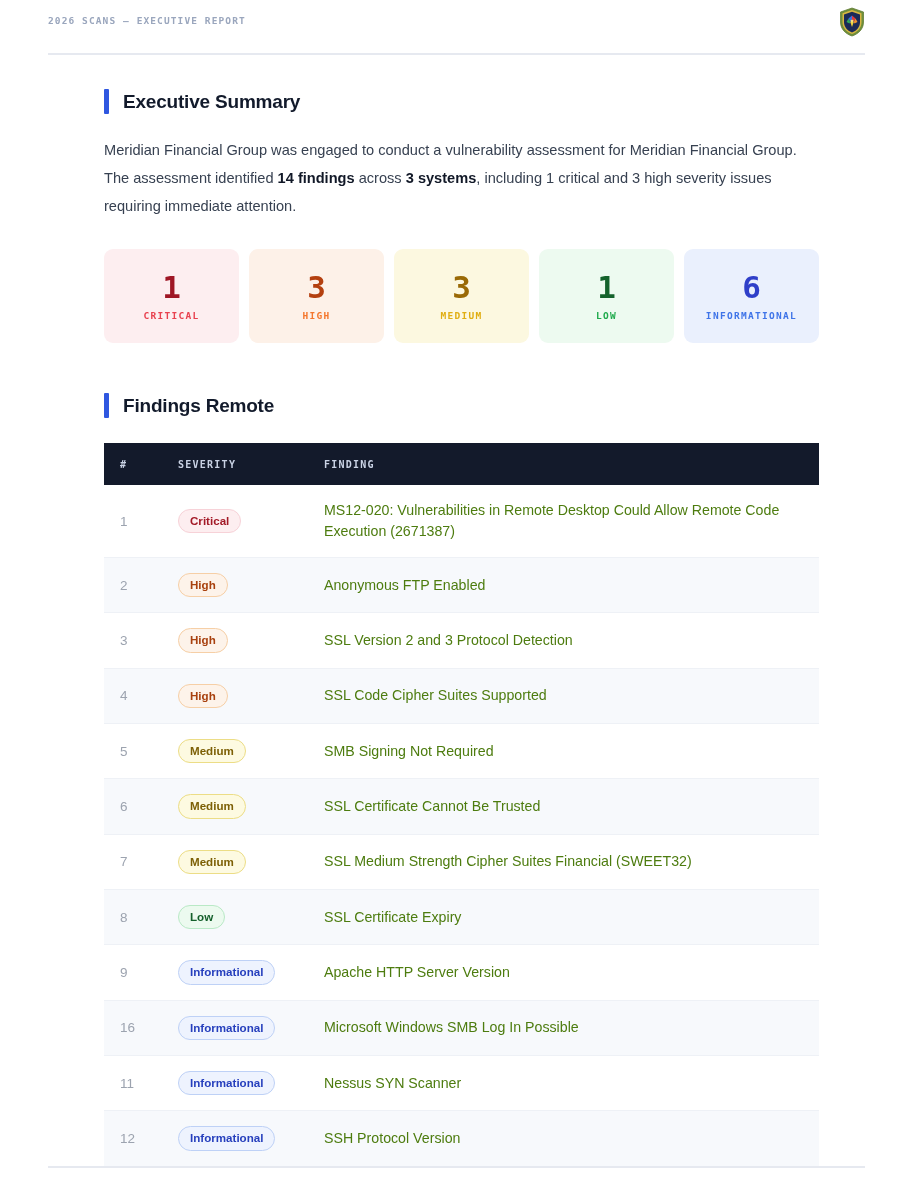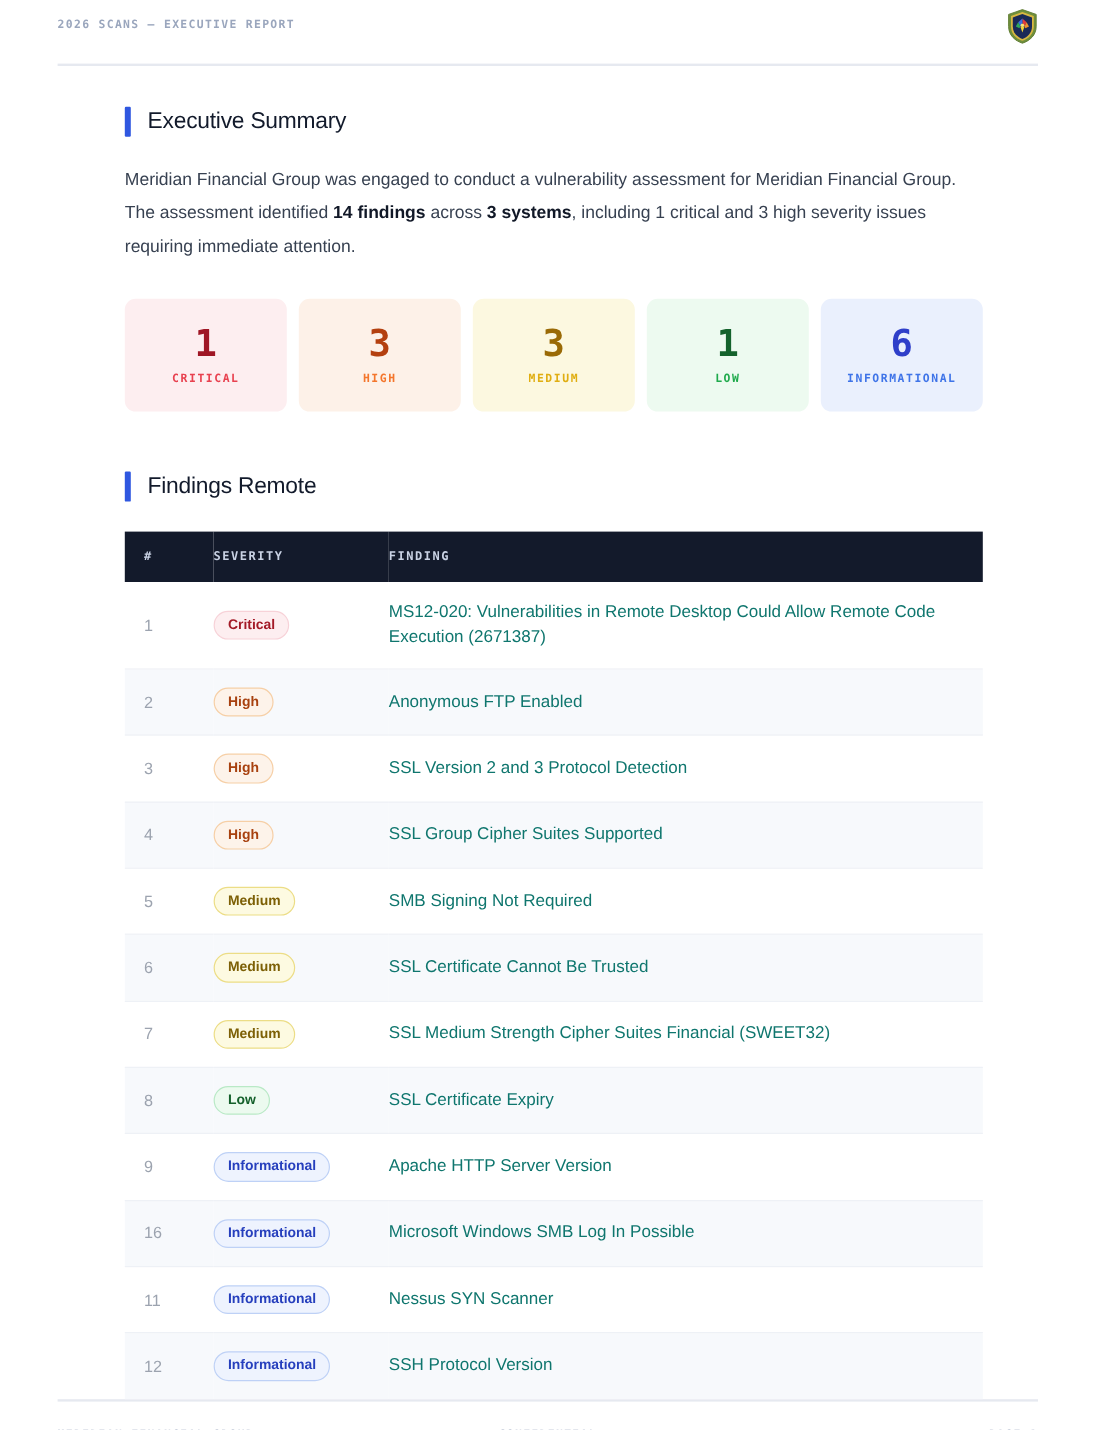--- a/index.html
+++ b/index.html
@@ -67,21 +67,21 @@
   }
   .section-bar {
     width: 5px;
     height: 25px;
     background: #2f57e0;
     border-radius: 1px;
     flex: none;
   }
   .section-title {
     font-size: 19px;
-    font-weight: 400;
+    font-weight: 700;
     letter-spacing: -0.2px;
     color: #121a2b;
   }
 
   .summary-para {
     margin-top: 22px;
     font-size: 14.6px;
     line-height: 28px;
     color: #374151;
     max-width: 716px;
@@ -171,21 +171,21 @@
   .table tbody tr:last-child td { border-bottom: none; }
 
   .cell-num {
     padding-left: 16px !important;
     font-size: 13.5px;
     color: #9ca3af;
   }
   .cell-find {
     font-size: 14.2px;
     line-height: 21px;
-    color: #0f766e;
+    color: #4d7c0f;
     padding-right: 18px !important;
   }
 
   .badge {
     display: inline-block;
     font-size: 11.6px;
     font-weight: 700;
     padding: 4px 11px 5px;
     border-radius: 999px;
     border: 1px solid transparent;
@@ -298,21 +298,21 @@
             <td class="cell-find">Anonymous FTP Enabled</td>
           </tr>
           <tr>
             <td class="cell-num">3</td>
             <td class="cell-sev"><span class="badge b-high">High</span></td>
             <td class="cell-find">SSL Version 2 and 3 Protocol Detection</td>
           </tr>
           <tr>
             <td class="cell-num">4</td>
             <td class="cell-sev"><span class="badge b-high">High</span></td>
-            <td class="cell-find">SSL Group Cipher Suites Supported</td>
+            <td class="cell-find">SSL Code Cipher Suites Supported</td>
           </tr>
           <tr>
             <td class="cell-num">5</td>
             <td class="cell-sev"><span class="badge b-medium">Medium</span></td>
             <td class="cell-find">SMB Signing Not Required</td>
           </tr>
           <tr>
             <td class="cell-num">6</td>
             <td class="cell-sev"><span class="badge b-medium">Medium</span></td>
             <td class="cell-find">SSL Certificate Cannot Be Trusted</td>

